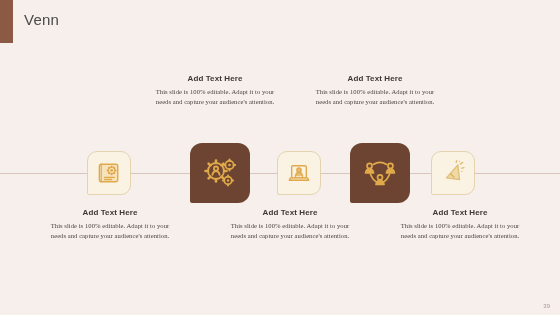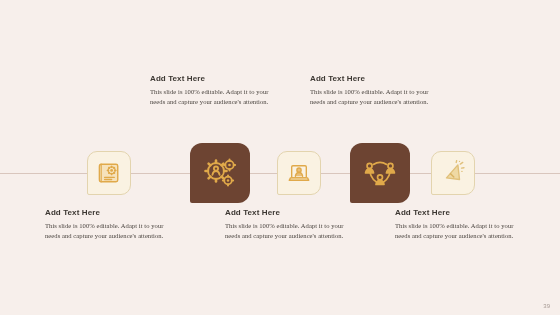--- a/index.html
+++ b/index.html
@@ -92,21 +92,21 @@
     display: flex;
     align-items: center;
     justify-content: center;
     box-sizing: border-box;
   }
   .icon-svg { display: block; }
 
   
   .txt {
     position: absolute;
-    text-align: left;
+    text-align: center;
     pointer-events: auto;
   }
   .txt-title {
     font-family: "Liberation Sans", sans-serif;
     font-size: 8px;
     font-weight: 700;
     color: #3d3833;
     letter-spacing: 0.1px;
     margin: 0 0 3px 0;
     line-height: 1.2;
@@ -128,20 +128,24 @@
     font-family: "Liberation Sans", sans-serif;
     font-size: 6px;
     color: #a79a94;
   }
 </style>
 </head>
 <body>
 
 <div class="slide">
 
+  <div class="header">
+    <div class="header-accent"></div>
+    <div class="header-title">Venn</div>
+  </div>
 
   <div class="spine"></div>
 
   <div class="nodes">
 
     <div class="node" style="left:87px; top:151px;">
       <div class="box-sm">
         <svg class="icon-svg" width="28" height="28" viewBox="0 0 32 32">
           <g fill="none" stroke="#e0a94a" stroke-width="1.6" stroke-linecap="round" stroke-linejoin="round">
             <path d="M7 6 h17 a2 2 0 0 1 2 2 v16 a2 2 0 0 1 -2 2 h-17 z" fill="#f6e2bb" stroke="#e0a94a"></path>

